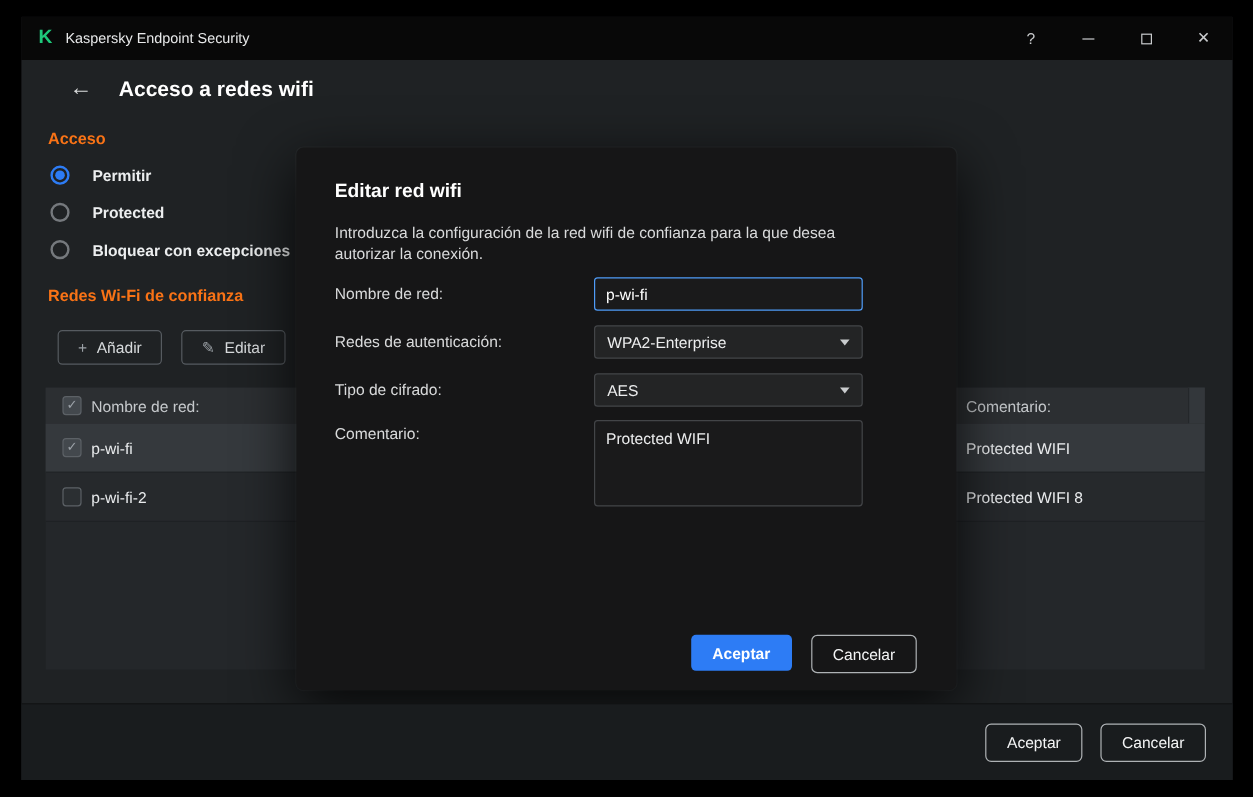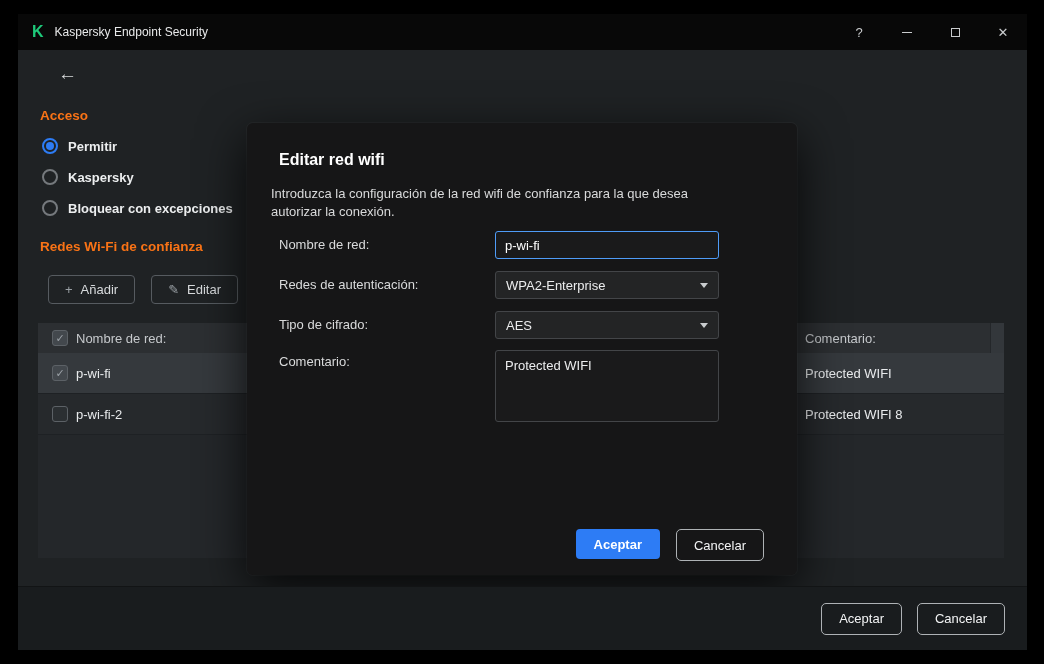--- a/index.html
+++ b/index.html
@@ -25,21 +25,21 @@
   .main { position:absolute; top:0; left:0; right:0; bottom:64px; overflow:hidden; }
 
   .page-header { position:absolute; left:40px; top:10px; display:flex; align-items:center; gap:22px; height:28px; }
   .back { font-size:19px; color:#d9dbdc; }
   .page-title { font-size:17.5px; font-weight:bold; color:#ffffff; }
 
   .sec-label { position:absolute; left:22px; font-size:13.5px; font-weight:bold; color:#f97316; }
   .sec-acceso { top:58px; }
   .sec-trusted { top:189px; }
 
-  .radio-row { position:absolute; left:24px; display:flex; align-items:center; gap:10px; height:18px; }
+  .radio-row { position:absolute; left:24px; display:flex; align-items:center; gap:19px; height:18px; }
   .r1 { top:87px; } .r2 { top:118px; } .r3 { top:149px; }
   .radio { width:16px; height:16px; border-radius:50%; border:2px solid #75797d; position:relative; flex:0 0 16px; }
   .radio.selected { border-color:#2d7cf5; }
   .radio.selected::after { content:""; position:absolute; inset:2px; border-radius:50%; background:#2d7cf5; }
   .radio-label { font-size:13px; font-weight:bold; color:#eceeef; }
 
   .toolbar { position:absolute; left:30px; top:225px; display:flex; gap:16px; }
   .btn-outline { height:29px; padding:0 16px; border:1px solid #565b60; border-radius:4px;
                  background:transparent; color:#d7dadc; font-size:13px; display:inline-flex;
                  align-items:center; gap:8px; font-family:inherit; }
@@ -67,21 +67,21 @@
   .footerbar { position:absolute; left:0; right:0; bottom:0; height:64px; background:#191c1e;
                border-top:1px solid #121415; display:flex; align-items:center;
                justify-content:flex-end; gap:15px; padding-right:22px; }
   .btn-ghost { height:32px; padding:0 17px; background:transparent; border:1px solid #aeb2b5;
                border-radius:5px; color:#f3f4f5; font-size:13px; font-family:inherit; }
 
   
   .dialog { position:absolute; left:229px; top:73px; width:550px; height:452px; background:#161617;
             border-radius:6px; box-shadow:0 14px 48px rgba(0,0,0,.8), 0 0 0 1px rgba(255,255,255,.04); z-index:5; }
   .dlg-title { position:absolute; left:32px; top:28px; font-size:16px; font-weight:bold; color:#ffffff; }
-  .dlg-desc { position:absolute; left:24px; top:62px; width:466px; font-size:13px; line-height:18px; color:#d9dadb; }
+  .dlg-desc { position:absolute; left:32px; top:62px; width:466px; font-size:13px; line-height:18px; color:#d9dadb; }
   .fl { position:absolute; left:32px; font-size:13px; color:#d9dadb; }
   .fl-name { top:114px; } .fl-auth { top:154px; } .fl-cipher { top:194px; } .fl-comment { top:231px; }
   .text-input { position:absolute; left:248px; top:108px; width:224px; height:28px;
                 background:#1a1a1b; border:1px solid #4f9cf8; border-radius:3px; color:#ffffff;
                 font-size:13px; padding:0 9px; outline:none; font-family:inherit; }
   .select { position:absolute; left:248px; width:224px; height:28px; background:#232425;
             border:1px solid #434548; border-radius:3px; display:flex; align-items:center;
             padding:0 10px; color:#ecedee; font-size:13px; }
   .sel-auth { top:148px; } .sel-cipher { top:188px; }
   .chev { width:0; height:0; border-left:4px solid transparent; border-right:4px solid transparent;
@@ -117,31 +117,32 @@
       </div>
     </div>
   </div>
 
   <div class="body">
 
     <div class="main">
 
       <div class="page-header">
         <span class="back">←</span>
+        <h1 class="page-title">Acceso a redes wifi</h1>
       </div>
 
       <div class="sec-label sec-acceso">Acceso</div>
 
       <div class="radio-row r1">
         <span class="radio selected"></span>
         <span class="radio-label">Permitir</span>
       </div>
       <div class="radio-row r2">
         <span class="radio"></span>
-        <span class="radio-label">Kaspersky</span>
+        <span class="radio-label">Protected</span>
       </div>
       <div class="radio-row r3">
         <span class="radio"></span>
         <span class="radio-label">Bloquear con excepciones</span>
       </div>
 
       <div class="sec-label sec-trusted">Redes Wi-Fi de confianza</div>
 
       <div class="toolbar">
         <button class="btn-outline">

